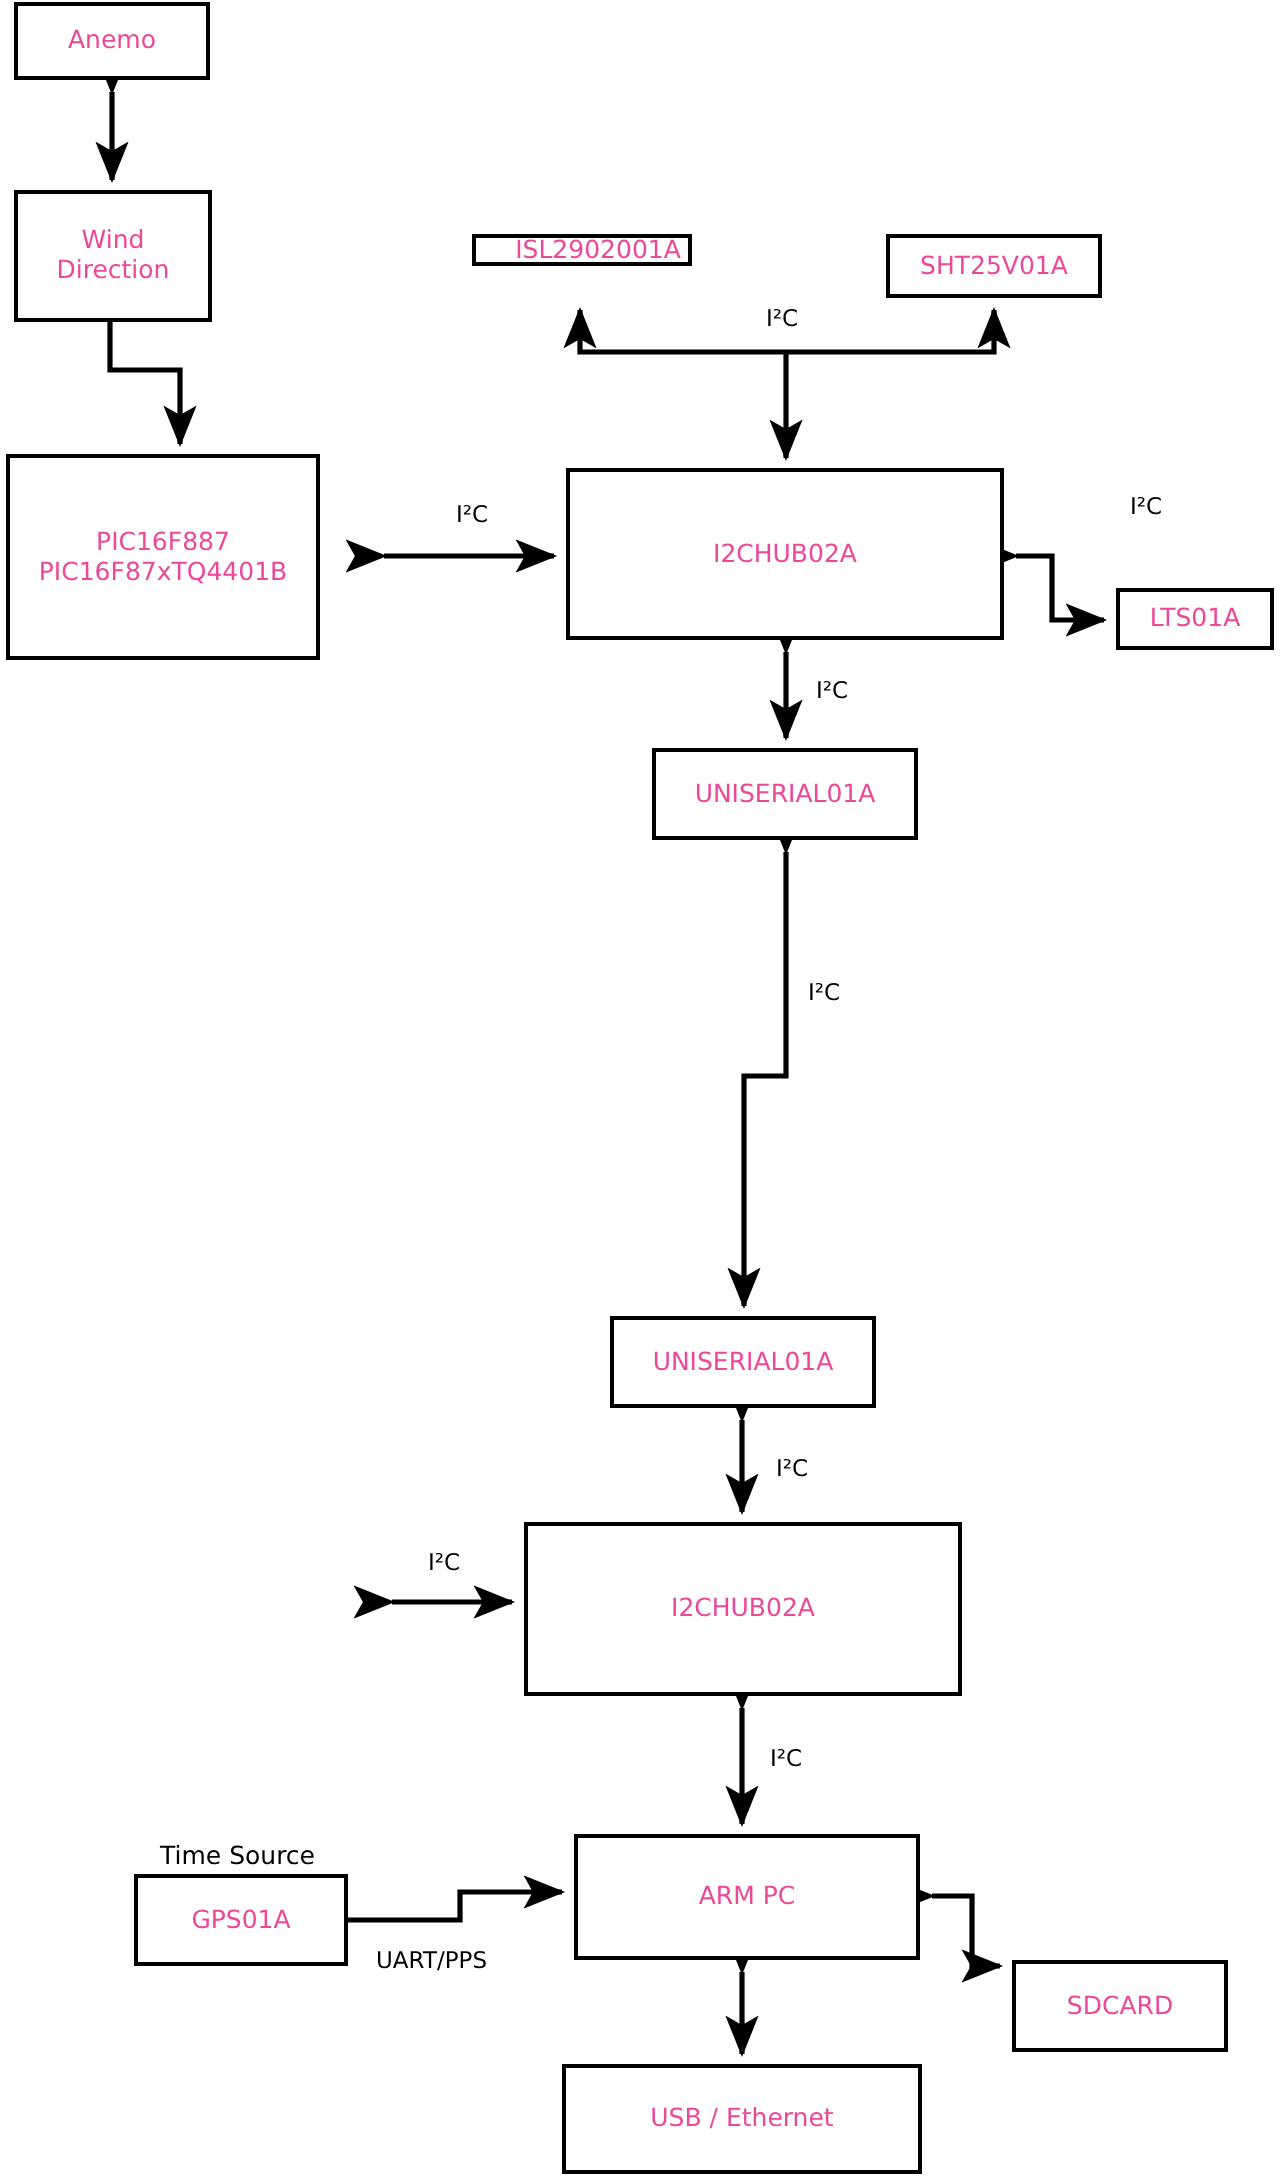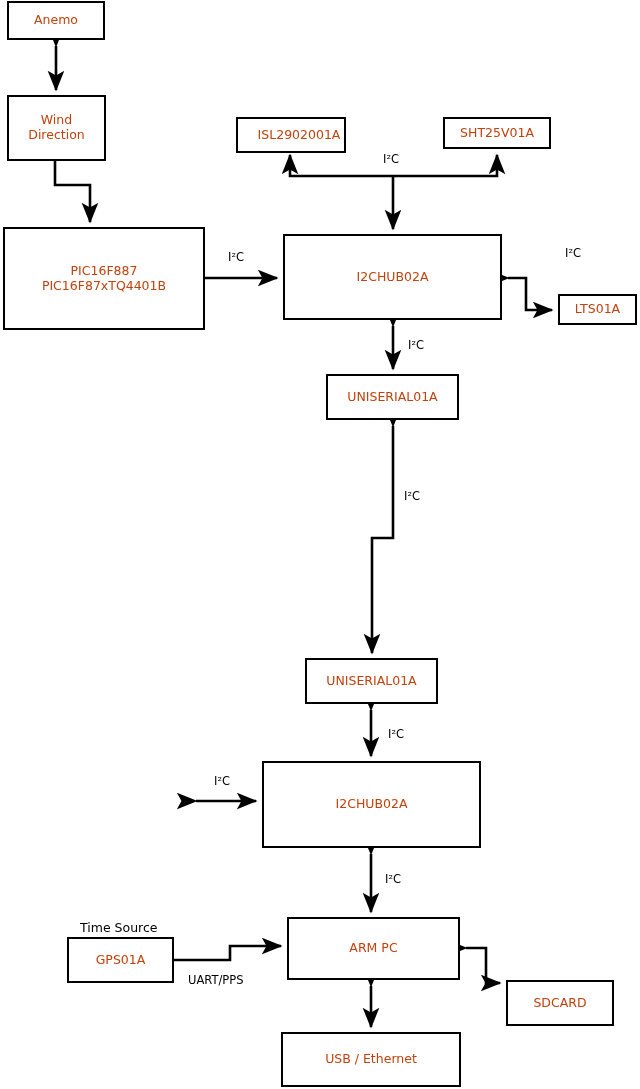--- a/index.html
+++ b/index.html
@@ -28,21 +28,21 @@
   .node {
     position: absolute;
     box-sizing: border-box;
     border: 2px solid #000000;
     background: #ffffff;
     display: flex;
     align-items: center;
     justify-content: center;
     text-align: center;
     line-height: 1.18;
-    color: #c2410c;
+    color: #ec4899;
     font-size: 12.5px;
     font-family: "DejaVu Sans", "Liberation Sans", sans-serif;
     white-space: pre-line;
   }
   .edge-label {
     position: absolute;
     color: #000000;
     font-size: 11.5px;
     font-family: "DejaVu Sans", "Liberation Sans", sans-serif;
     white-space: nowrap;
@@ -97,24 +97,24 @@
 
       <line x1="371" y1="986" x2="371" y2="1027" marker-start="url(#ah)" marker-end="url(#ah)"></line>
     </g>
   </svg>
 
   <div class="node" style="left:7px;top:1px;width:98px;height:39px;">Anemo</div>
 
   <div class="node" style="left:7px;top:95px;width:99px;height:66px;">Wind
 Direction</div>
 
-  <div class="node" style="left:3px;top:227px;width:202px;height:103px;">PIC16F887
+  <div class="node" style="left:3px;top:227px;width:157px;height:103px;">PIC16F887
 PIC16F87xTQ4401B</div>
 
-  <div class="node" style="left:236px;top:117px;width:110px;height:36px;padding-left:16px;">ISL2902001A</div>
+  <div class="node" style="left:236px;top:117px;width:110px;height:16px;padding-left:16px;">ISL2902001A</div>
 
   <div class="node" style="left:443px;top:117px;width:108px;height:32px;">SHT25V01A</div>
 
   <div class="node" style="left:283px;top:234px;width:219px;height:86px;">I2CHUB02A</div>
 
   <div class="node" style="left:558px;top:294px;width:79px;height:31px;">LTS01A</div>
 
   <div class="node" style="left:326px;top:374px;width:133px;height:46px;">UNISERIAL01A</div>
 
   <div class="node" style="left:305px;top:658px;width:133px;height:46px;">UNISERIAL01A</div>

